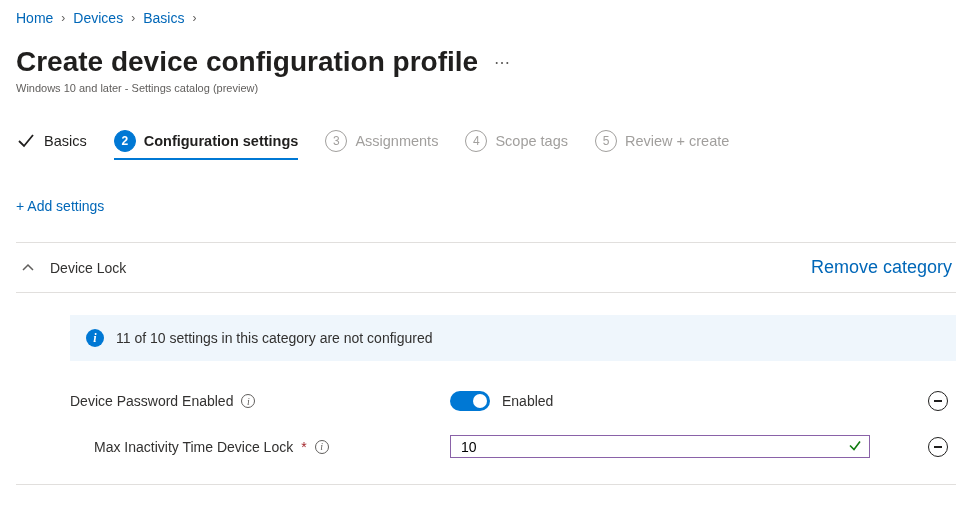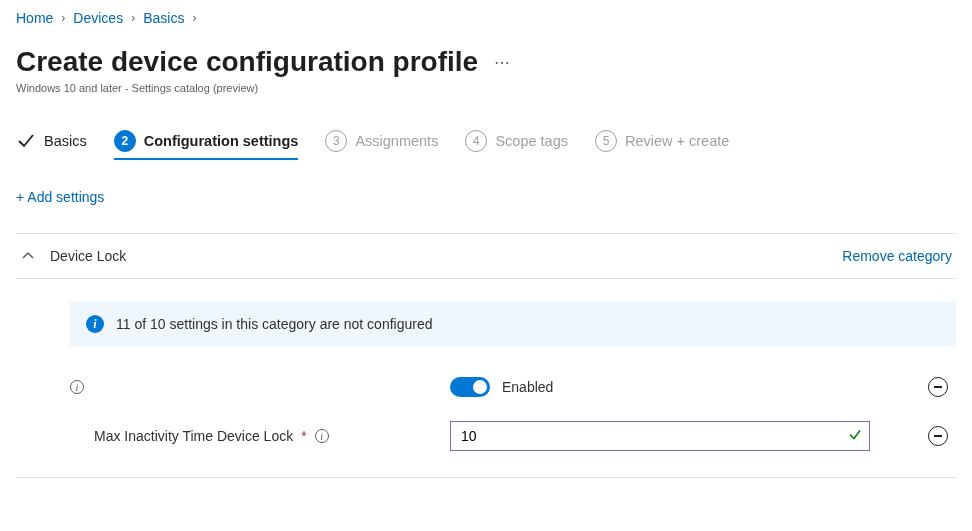--- a/index.html
+++ b/index.html
@@ -24,29 +24,29 @@
   .step.done { color: #201f1e; }
   .step.active { color: #201f1e; font-weight: 600; position: relative; }
   .step.active::after { content: ""; position: absolute; left: 0; right: 0; bottom: 0; height: 2px; background: #0078d4; }
   .step-num {
     width: 22px; height: 22px; border-radius: 50%;
     display: inline-flex; align-items: center; justify-content: center;
     font-size: 12px; border: 1.5px solid #a19f9d; color: #a19f9d; background: #fff;
   }
   .step.active .step-num { background: #0078d4; color: #fff; border-color: #0078d4; font-weight: 600; }
   .check-icon { width: 20px; height: 20px; display: inline-flex; align-items: center; justify-content: center; }
-  .add-settings { margin-top: 28px; color: #0067b8; cursor: pointer; font-size: 14px; }
+  .add-settings { margin-top: 37px; color: #0067b8; cursor: pointer; font-size: 14px; }
   .category-panel { margin-top: 28px; border-top: 1px solid #e1dfdd; }
   .category-header {
     display: flex; align-items: center; justify-content: space-between;
     padding: 14px 4px; border-bottom: 1px solid #e1dfdd;
   }
   .cat-left { display: flex; align-items: flex-end; gap: 14px; }
   .chevron { width: 16px; height: 16px; display: inline-flex; align-items: center; justify-content: center; color: #605e5c; cursor: pointer; }
-  .remove-link { color: #0067b8; font-size: 14px; cursor: pointer; }
+  .remove-link { color: #0067b8; font-size: 18px; cursor: pointer; }
   .info-banner {
     margin: 22px 0 18px 54px;
     background: #eff6fc;
     padding: 14px 16px;
     display: flex; align-items: center; gap: 12px;
     font-size: 14px; color: #323130;
   }
   .info-icon {
     width: 18px; height: 18px; border-radius: 50%;
     background: #0078d4; color: #fff;
@@ -74,21 +74,21 @@
     background: #0078d4; position: relative; cursor: pointer; flex: 0 0 40px;
   }
   .toggle-knob {
     position: absolute; width: 14px; height: 14px; border-radius: 50%;
     background: #fff; top: 3px; right: 3px;
   }
   .toggle-label { font-size: 14px; }
   .txt-input {
     flex: 1; max-width: 420px;
     border: 1px solid #8a62a8;
-    height: 30px; padding: 0 32px 0 10px;
+    height: 23px; padding: 0 32px 0 10px;
     font-size: 14px; font-family: inherit;
     outline: none;
   }
   .input-wrap { position: relative; flex: 1; max-width: 420px; display: flex; }
   .input-check {
     position: absolute; right: 8px; top: 50%; transform: translateY(-50%);
     color: #107c10; font-size: 14px; pointer-events: none;
   }
   .row-remove {
     margin-left: auto; margin-right: 8px;
@@ -159,20 +159,21 @@
     <a class="remove-link">Remove category</a>
   </div>
 
   <div class="info-banner">
     <span class="info-icon">i</span>
     <span>11 of 10 settings in this category are not configured</span>
   </div>
 
   <div class="setting-row">
     <div class="setting-label">
+      <span>Device Password Enabled</span>
       <span class="hint-icon">i</span>
     </div>
     <div class="setting-control">
       <div class="toggle">
         <div class="toggle-knob"></div>
       </div>
       <span class="toggle-label">Enabled</span>
     </div>
     <span class="row-remove">
       <svg width="12" height="12" viewBox="0 0 12 12">

